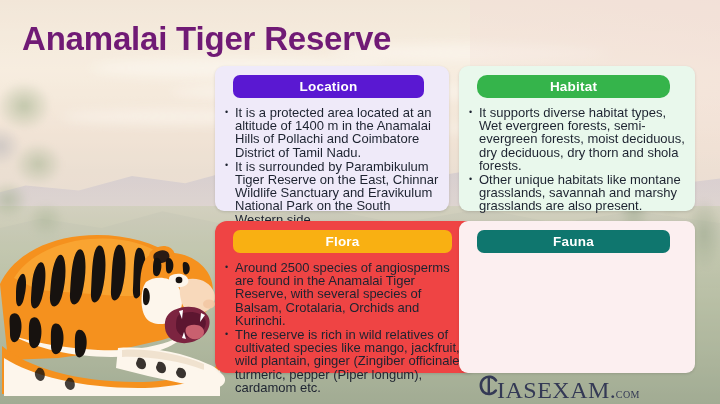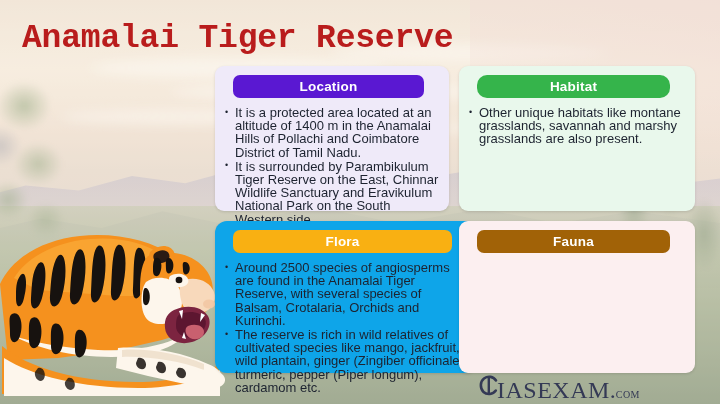--- a/index.html
+++ b/index.html
@@ -100,23 +100,23 @@
       radial-gradient(ellipse 20px 44px at 12px 110px, rgba(122,142,104,0.45), transparent 70%);
     background-repeat:no-repeat;
     filter:blur(2px);
   }
   
   .bg-wash { position:absolute; inset:0; background:rgba(250,246,238,0.30); }
 
   
   #title {
     position:absolute; left:22px; top:20px;
-    font-size:33px; font-weight:bold; color:#b91c1c;
+    font-size:33px; font-weight:bold; color:#701a75;
     letter-spacing:-0.2px; white-space:nowrap;
-    font-family:Liberation Mono, monospace;
+    font-family:Liberation Sans, sans-serif;
   }
 
   
   #tiger { position:absolute; left:-2px; top:218px; width:230px; height:186px; }
 
   
   .card {
     position:absolute;
     border-radius:9px;
     padding:8px 9px 10px 9px;
@@ -152,26 +152,26 @@
   
   #card-location { left:215px; top:66px;  width:234px; height:145px;
                    background:#efeaf9; }
   #card-location .card-head { background:#5a18d2; }
 
   #card-habitat  { left:459px; top:66px;  width:236px; height:145px;
                    background:#e9f8ec; }
   #card-habitat  .card-head { background:#35b44b;border-radius:10px; }
 
   #card-flora    { left:215px; top:221px; width:262px; height:152px;
-                   background:#0ea5e9;border-radius:12px; }
+                   background:#ef4444;border-radius:12px; }
   #card-flora    .card-head { background:#f9b012; }
 
   #card-fauna    { left:459px; top:221px; width:236px; height:152px;
                    background:#fceff0; }
-  #card-fauna    .card-head { background:#a16207; }
+  #card-fauna    .card-head { background:#0f766e; }
 
   
   #watermark {
     position:absolute; left:478px; top:374px;
     display:flex; align-items:baseline;
     color:#2b3050; opacity:0.92;
     font-family:"Liberation Serif", serif;
   }
   #watermark .wm-mark {
     position:relative; width:22px; height:24px; margin-right:-3px;
@@ -295,20 +295,21 @@
   <div class="card-head">Location</div>
   <ul>
     <li>It is a protected area located at an altitude of 1400 m in the Anamalai Hills of Pollachi and Coimbatore District of Tamil Nadu.</li>
     <li>It is surrounded by Parambikulum Tiger Reserve on the East, Chinnar Wildlife Sanctuary and Eravikulum National Park on the South Western side.</li>
   </ul>
 </div>
 
 <div class="card" id="card-habitat">
   <div class="card-head">Habitat</div>
   <ul>
+    <li>It supports diverse habitat types, Wet evergreen forests, semi-evergreen forests, moist deciduous, dry deciduous, dry thorn and shola forests.</li>
     <li>Other unique habitats like montane grasslands, savannah and marshy grasslands are also present.</li>
   </ul>
 </div>
 
 <div class="card" id="card-flora">
   <div class="card-head">Flora</div>
   <ul>
     <li>Around 2500 species of angiosperms are found in the Anamalai Tiger Reserve, with several species of Balsam, Crotalaria, Orchids and Kurinchi.</li>
     <li>The reserve is rich in wild relatives of cultivated species like mango, jackfruit, wild plantain, ginger (Zingiber officinale), turmeric, pepper (Piper longum), cardamom etc.</li>
   </ul>

